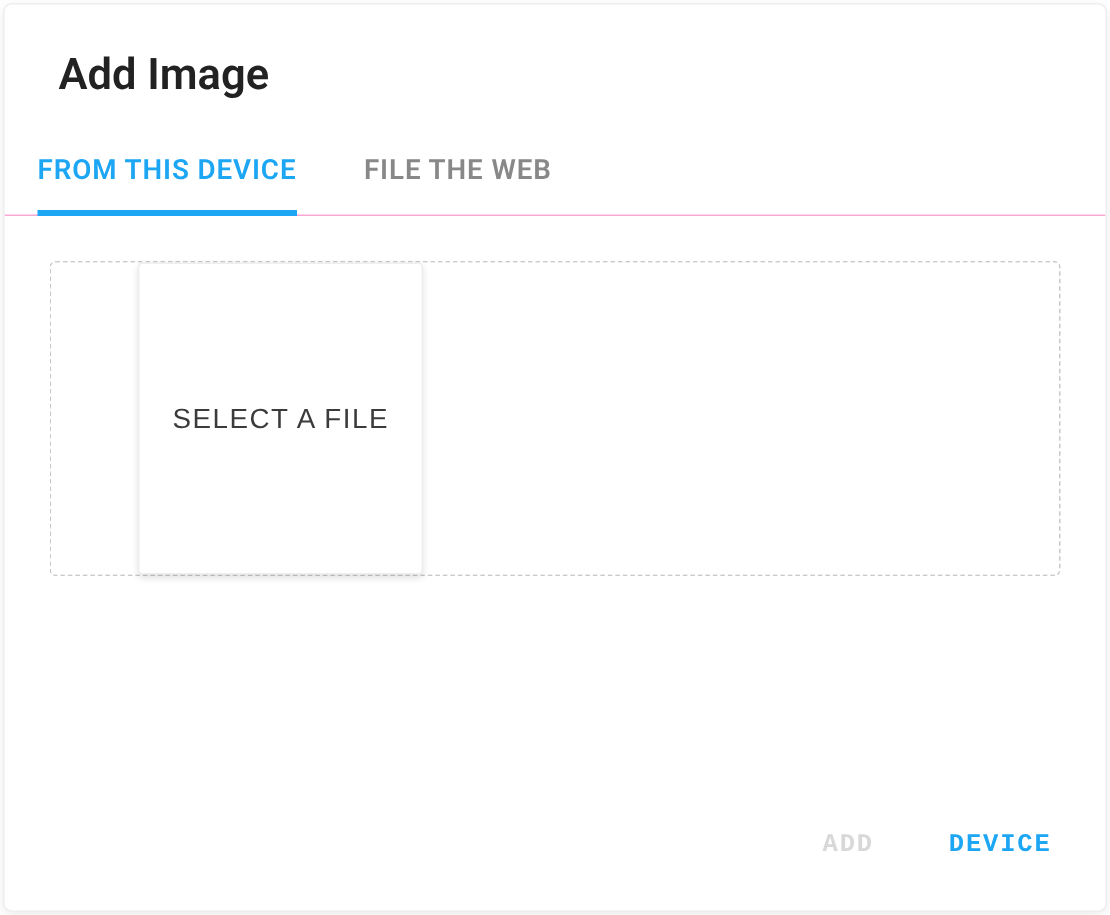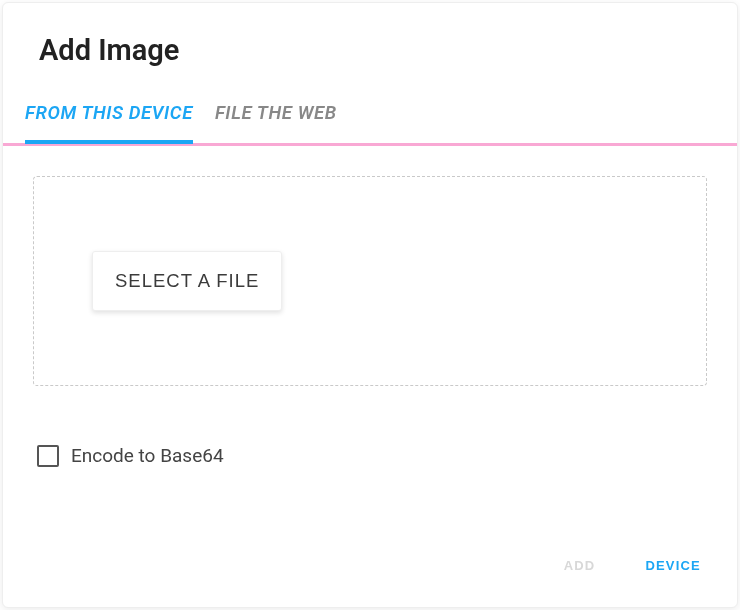--- a/index.html
+++ b/index.html
@@ -29,24 +29,23 @@
     .modal-header {
       padding: 30px 36px 20px 36px;
     }
     .modal-title {
       font-size: 29px;
       font-weight: 600;
       color: #222;
     }
     .tabs {
       display: flex;
-      border-bottom: 3px solid #f9a8d4;
+      border-bottom: 1px solid #f9a8d4;
       padding: 0 0 0 22px;
-      gap: 22px;
-      font-style: italic;
+      gap: 45px;
     }
     .tab {
       padding: 14px 0 16px 0;
       font-size: 18.5px;
       font-weight: 600;
       letter-spacing: 0.6px;
       cursor: pointer;
       color: #888;
       border-bottom: 4px solid transparent;
       position: relative;
@@ -58,21 +57,20 @@
     }
     .content {
       padding: 30px 30px 0 30px;
       flex: 1;
     }
     .dropzone {
       border: 1.5px dashed #c9c9c9;
       border-radius: 4px;
       height: 210px;
       display: flex;
-      align-items: center;
       padding-left: 58px;
       gap: 22px;
     }
     .select-file-btn {
       background: #fff;
       border: 1px solid #eee;
       border-radius: 3px;
       padding: 18px 22px;
       font-size: 18.5px;
       font-weight: 500;
@@ -105,26 +103,27 @@
       color: #444;
     }
     .footer {
       display: flex;
       justify-content: flex-end;
       align-items: center;
       gap: 50px;
       padding: 0 36px 34px 0;
     }
     .footer-btn {
-      font-size: 13px;
+      font-size: 17px;
       font-weight: 700;
       letter-spacing: 1.2px;
       background: none;
       border: none;
       cursor: pointer;
+      font-family: Liberation Mono, monospace;
     }
     .footer-btn.add {
       color: #d8d8d8;
     }
     .footer-btn.cancel {
       color: #1ca6f4;
     }
   </style>
 </head>
 <body>
@@ -143,24 +142,20 @@
       <span>FILE THE WEB</span>
     </div>
   </div>
 
   <div class="content">
 
     <div class="dropzone">
       <button class="select-file-btn">SELECT A FILE</button>
     </div>
 
-    <div class="checkbox-row">
-      <div class="checkbox"></div>
-      <span class="checkbox-label">Encode to Base64</span>
-    </div>
 
   </div>
 
   <div class="footer">
     <button class="footer-btn add">ADD</button>
     <button class="footer-btn cancel">DEVICE</button>
   </div>
 
 </div>
 

